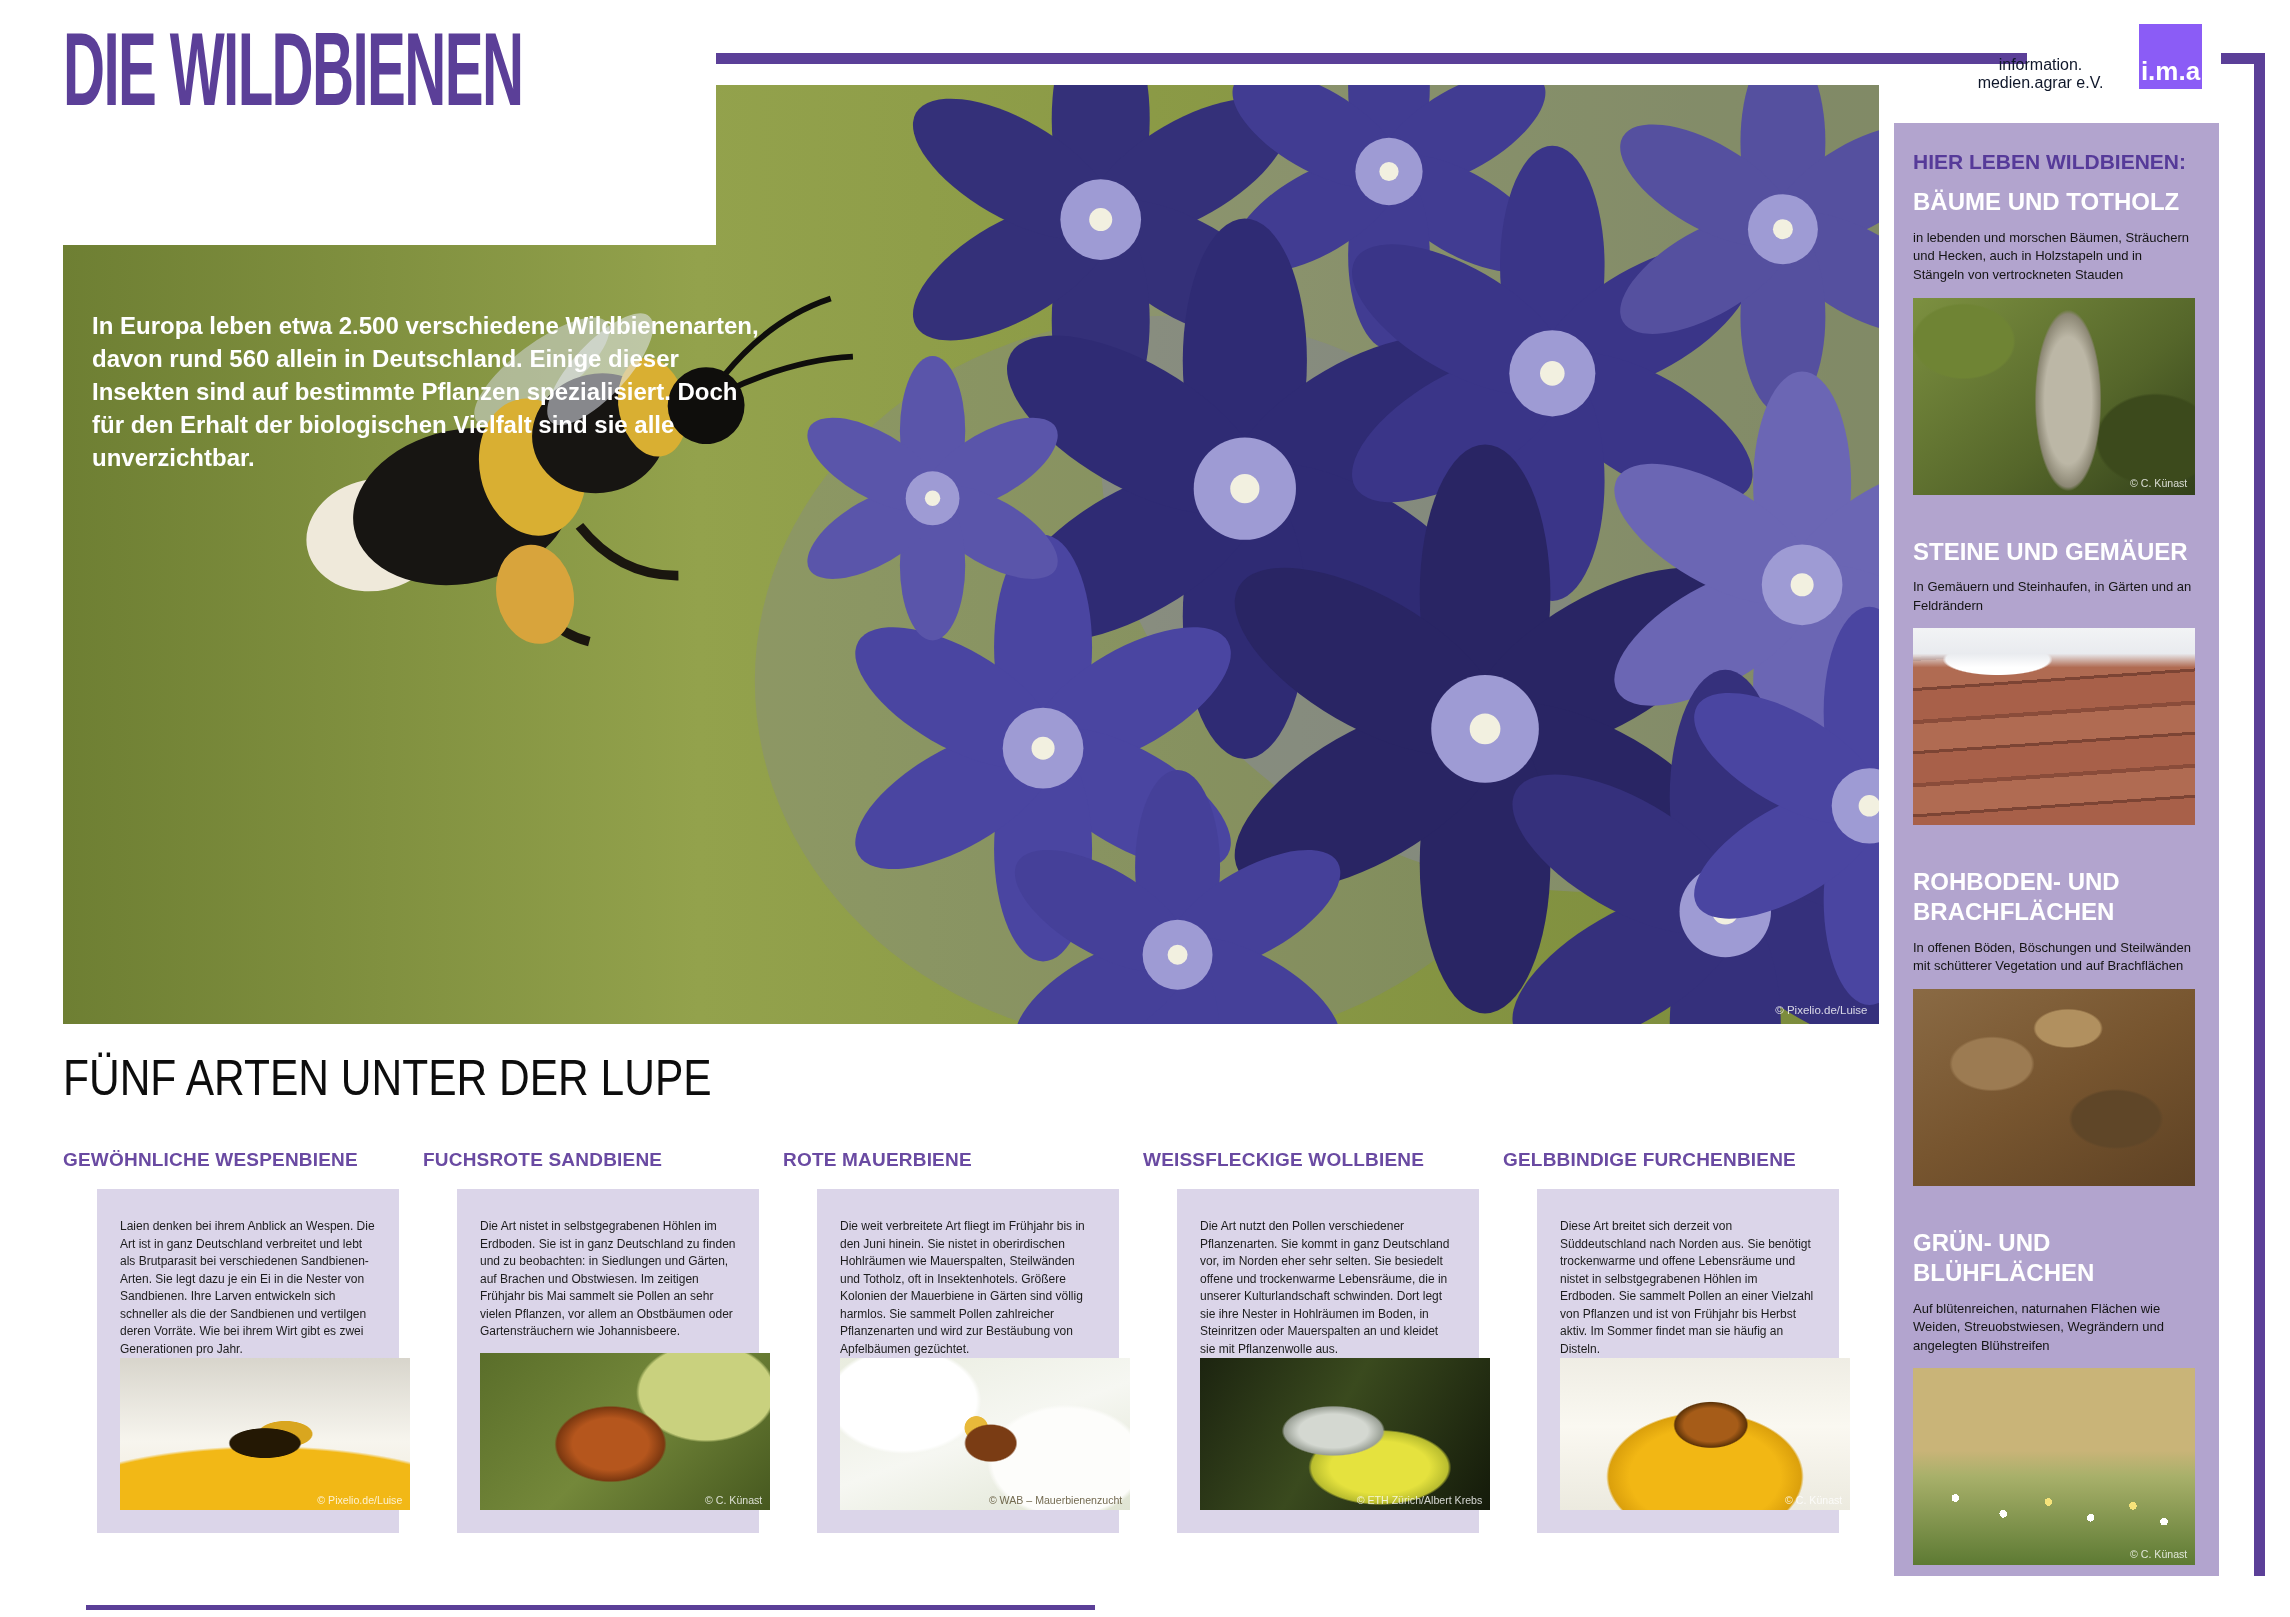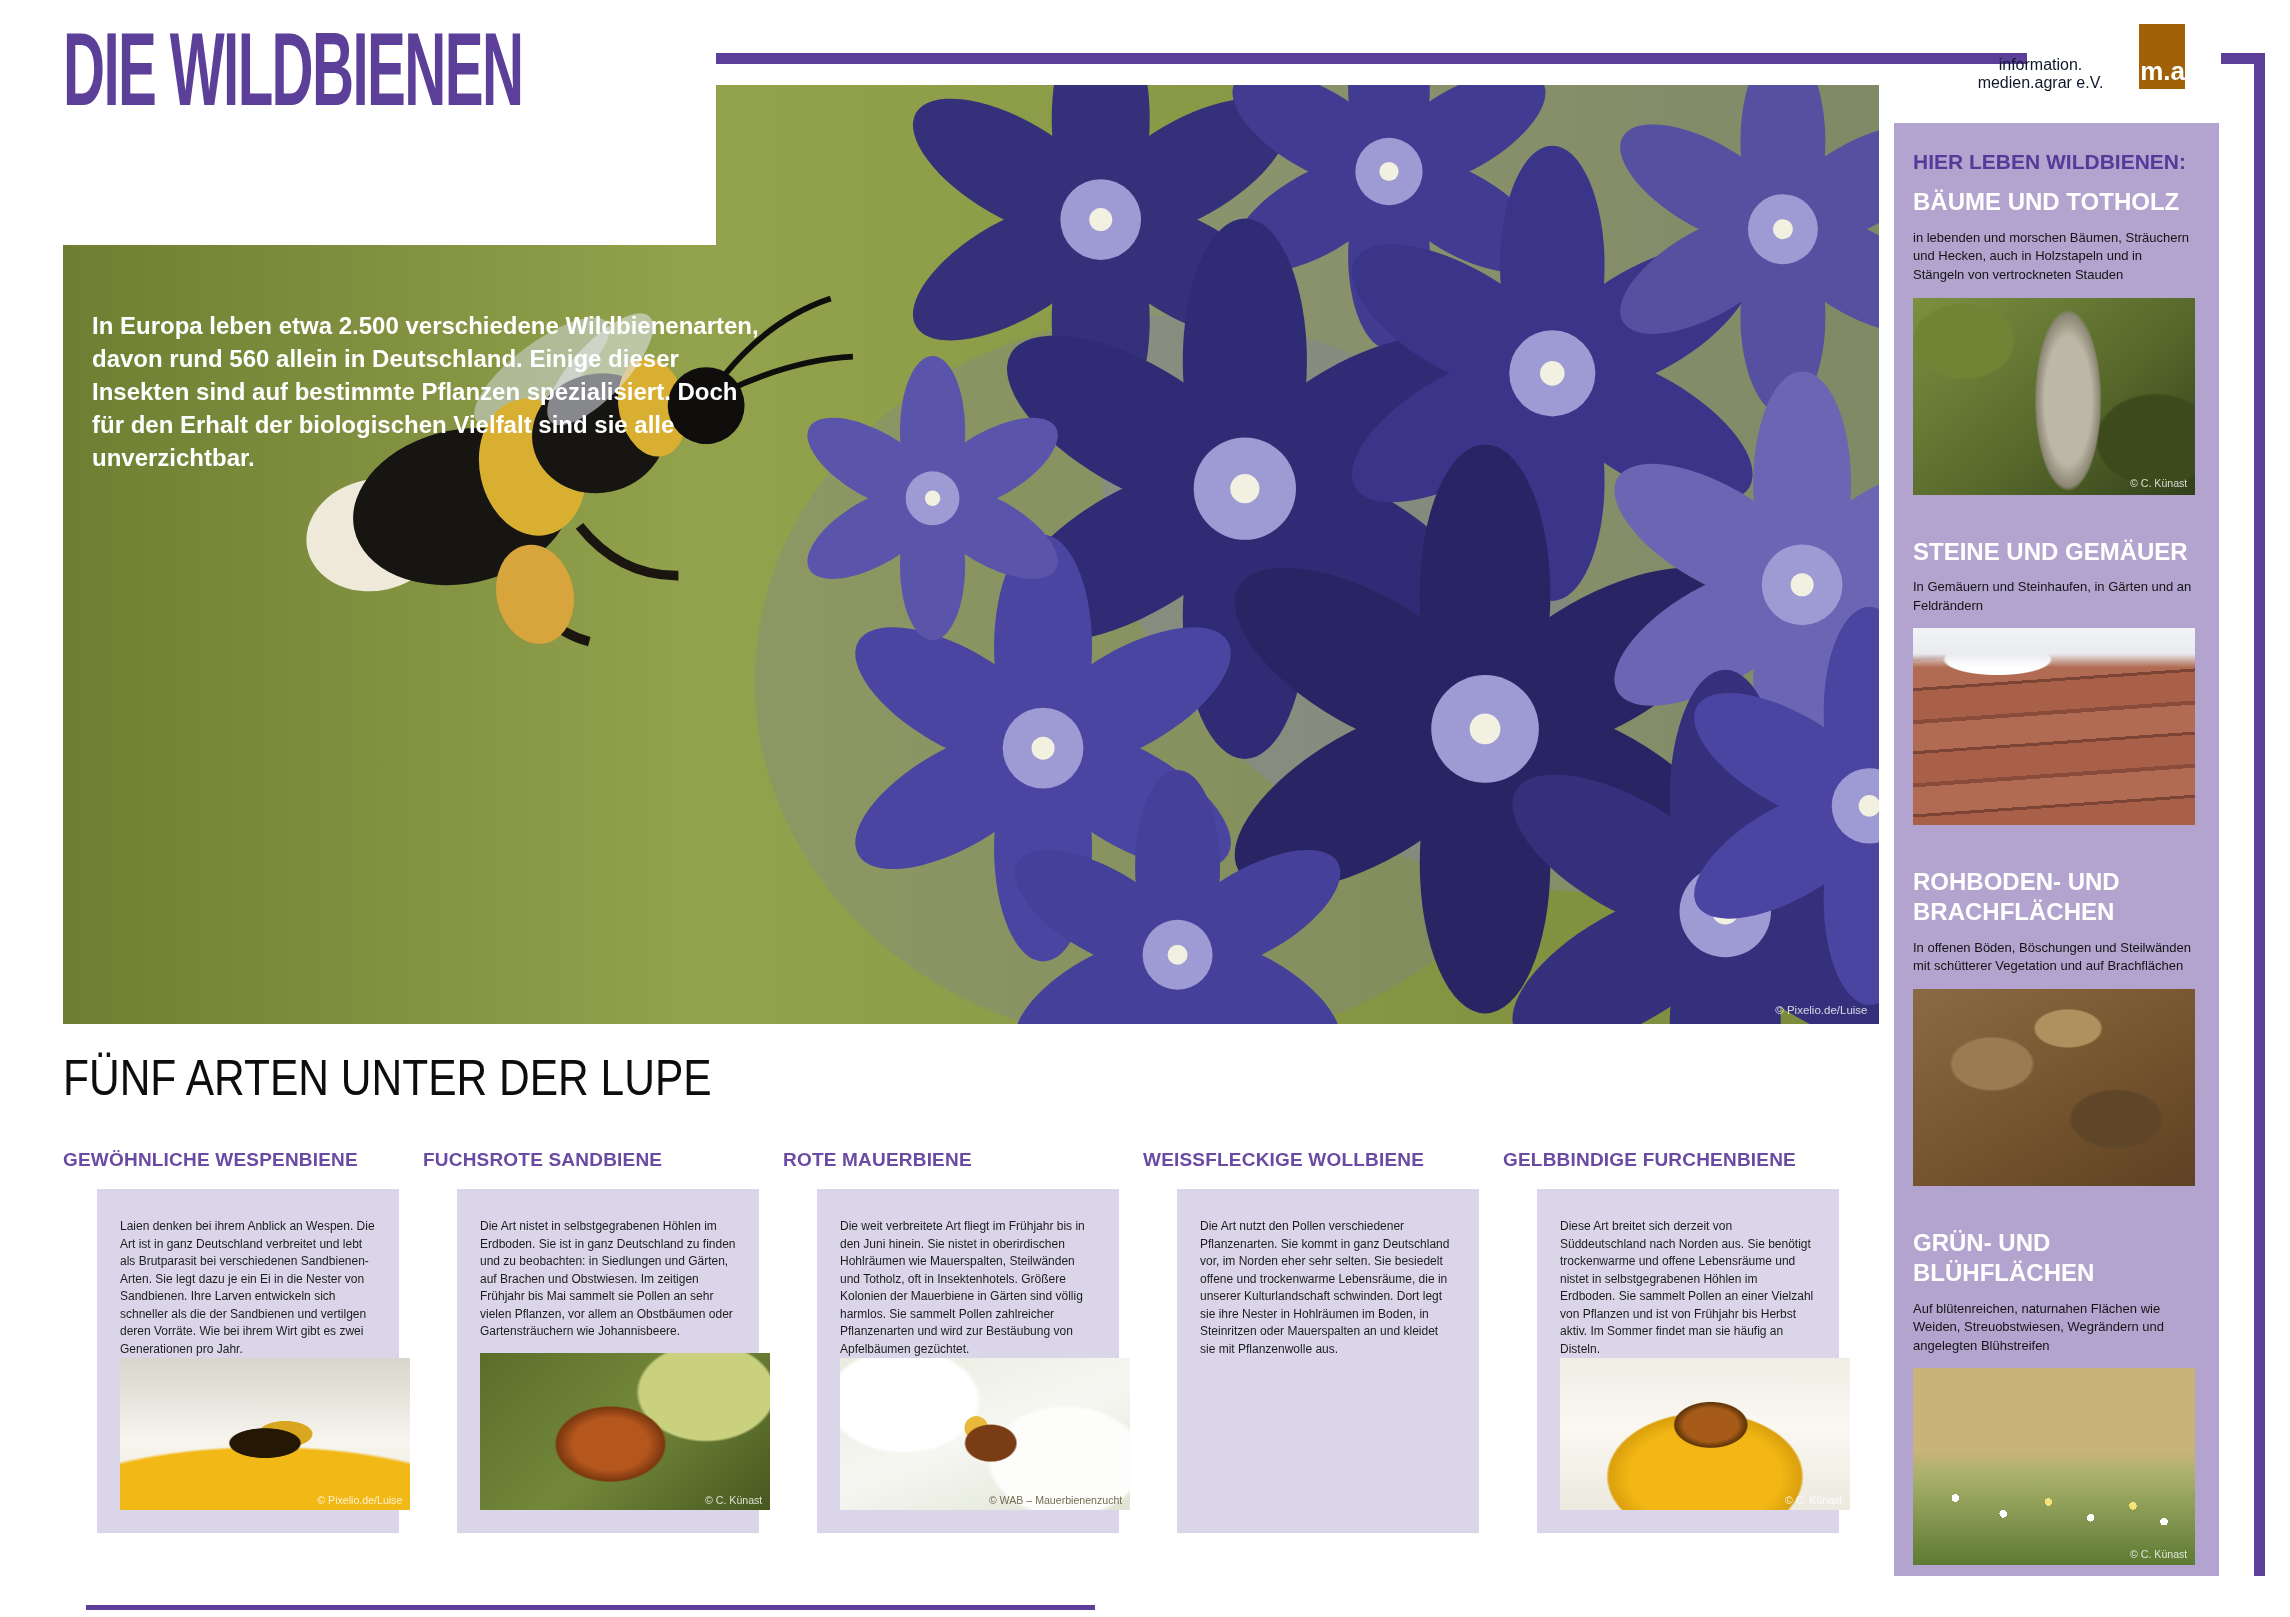--- a/index.html
+++ b/index.html
@@ -14,22 +14,22 @@
 
   
   .masthead{position:absolute;left:0;top:0;width:716px;height:245px;background:#fff;z-index:3;}
   .masthead-title{position:absolute;left:63px;top:15.4px;font-size:104px;font-weight:bold;color:#5b3f98;
       letter-spacing:-2.9px;transform:scaleX(0.56);transform-origin:left top;white-space:nowrap;line-height:1.05;}
   .masthead-sub{position:absolute;left:63px;top:169px;font-size:36px;color:#141414;letter-spacing:0.5px;white-space:nowrap;}
 
   
   .logo-text{position:absolute;left:1950px;top:56px;width:181px;text-align:center;font-size:16px;
       color:#0f172a;line-height:1.15;z-index:3;}
-  .logo-mark{position:absolute;left:2139px;top:24px;width:46px;height:65px;background:#a16207;z-index:3;
-      display:flex;align-items:flex-end;justify-content:flex-end;padding-bottom:4.8px;box-sizing:border-box;}
+  .logo-mark{position:absolute;left:2139px;top:24px;width:63px;height:65px;background:#8b5cf6;z-index:3;
+      display:flex;align-items:flex-end;justify-content:center;padding-bottom:4.8px;box-sizing:border-box;}
   .logo-mark span{color:#fff;font-weight:bold;font-size:26px;letter-spacing:0;line-height:1;}
 
   
   .hero{position:absolute;left:63px;top:85px;width:1816px;height:939px;z-index:1;}
   .hero svg{display:block;width:100%;height:100%;}
   .hero-intro{position:absolute;left:29px;top:200px;width:672px;color:#fff;font-weight:bold;
       font-size:24px;line-height:1.38;z-index:2;}
   .photo-credit{position:absolute;right:11.5px;bottom:7.7px;color:rgba(255,255,255,.8);font-size:11.5px;z-index:2;}
 
   
@@ -217,20 +217,23 @@
         <p class="species-text">Die weit verbreitete Art fliegt im Frühjahr bis in den Juni hinein. Sie nistet in oberirdischen Hohlräumen wie Mauerspalten, Steilwänden und Totholz, oft in Insektenhotels. Größere Kolonien der Mauerbiene in Gärten sind völlig harmlos. Sie sammelt Pollen zahlreicher Pflanzenarten und wird zur Bestäubung von Apfelbäumen gezüchtet.</p>
         <div class="species-photo ph-mauerbiene">
           <span class="photo-credit" style="color:rgba(90,80,50,.85)">© WAB – Mauerbienenzucht</span>
         </div>
       </div>
     </div>
     <div class="species-col">
       <h3 class="species-name">WEISSFLECKIGE WOLLBIENE</h3>
       <div class="species-card">
         <p class="species-text">Die Art nutzt den Pollen verschiedener Pflanzenarten. Sie kommt in ganz Deutschland vor, im Norden eher sehr selten. Sie besiedelt offene und trockenwarme Lebensräume, die in unserer Kulturlandschaft schwinden. Dort legt sie ihre Nester in Hohlräumen im Boden, in Steinritzen oder Mauerspalten an und kleidet sie mit Pflanzenwolle aus.</p>
+        <div class="species-photo ph-wollbiene">
+          <span class="photo-credit">© ETH Zürich/Albert Krebs</span>
+        </div>
       </div>
     </div>
     <div class="species-col">
       <h3 class="species-name">GELBBINDIGE FURCHENBIENE</h3>
       <div class="species-card">
         <p class="species-text">Diese Art breitet sich derzeit von Süddeutschland nach Norden aus. Sie benötigt trockenwarme und offene Lebensräume und nistet in selbstgegrabenen Höhlen im Erdboden. Sie sammelt Pollen an einer Vielzahl von Pflanzen und ist von Frühjahr bis Herbst aktiv. Im Sommer findet man sie häufig an Disteln.</p>
         <div class="species-photo ph-furchenbiene">
           <span class="photo-credit">© C. Künast</span>
         </div>
       </div>

